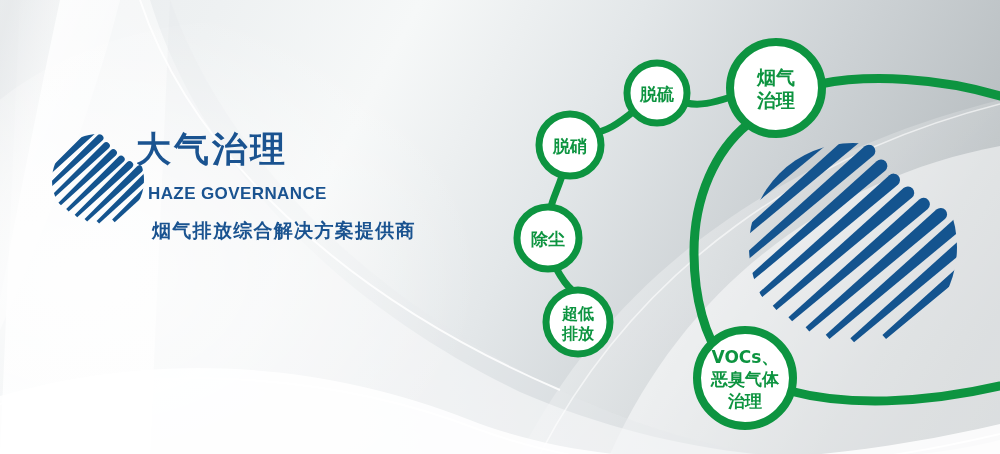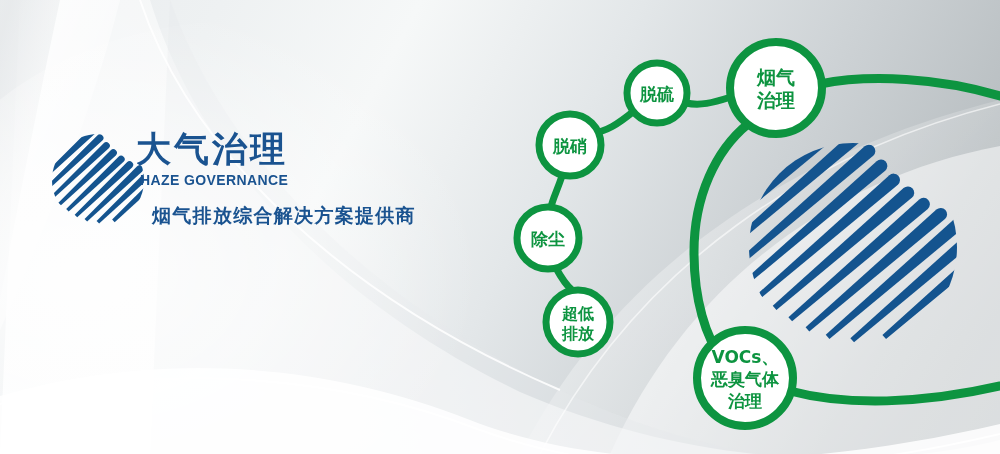--- a/index.html
+++ b/index.html
@@ -14,26 +14,26 @@
     background:linear-gradient(118deg,#e9ecee 0%,#eef1f2 18%,#f6f8f8 34%,#e3e7e9 52%,#cdd2d5 70%,#b9bfc2 86%,#b2b8bb 100%);
   }
   #bg-svg,#graph-svg{position:absolute;left:0;top:0;width:1000px;height:454px;}
   #bg-svg{z-index:1;}
   #deco-left{position:absolute;z-index:3;left:50px;top:132px;width:96px;height:96px;}
   #text-block{position:absolute;z-index:4;left:136px;top:130px;}
   #deco-right{position:absolute;z-index:2;left:746px;top:140px;width:214px;height:214px;}
   #graph-svg{z-index:5;}
   .t-cn-title{
     font-size:35px;font-weight:700;letter-spacing:3px;
-    color:#1a5390;line-height:1.1;margin:0 0 3px 0;
+    color:#1a5390;line-height:1.1;margin:0 0 15px 0;
     font-family:"DejaVu Sans","Liberation Sans",sans-serif;
   }
   .t-en{
-    font-size:14px;font-weight:700;letter-spacing:0.4px;
-    color:#1a5390;line-height:1.15;margin:0 0 4px 4px;
+    font-size:17px;font-weight:700;letter-spacing:0.4px;
+    color:#1a5390;line-height:1.15;margin:0 0 4px 12px;
     font-family:"Liberation Sans","DejaVu Sans",sans-serif;
   }
   .t-cn-sub{
     font-size:19px;font-weight:700;letter-spacing:1.3px;
     color:#1a5390;line-height:1.2;margin:16px;
     font-family:"DejaVu Sans","Liberation Sans",sans-serif;
   }
   .node-label{
     font-family:"DejaVu Sans","Liberation Sans",sans-serif;
     font-weight:700;fill:#0d9440;text-anchor:middle;

